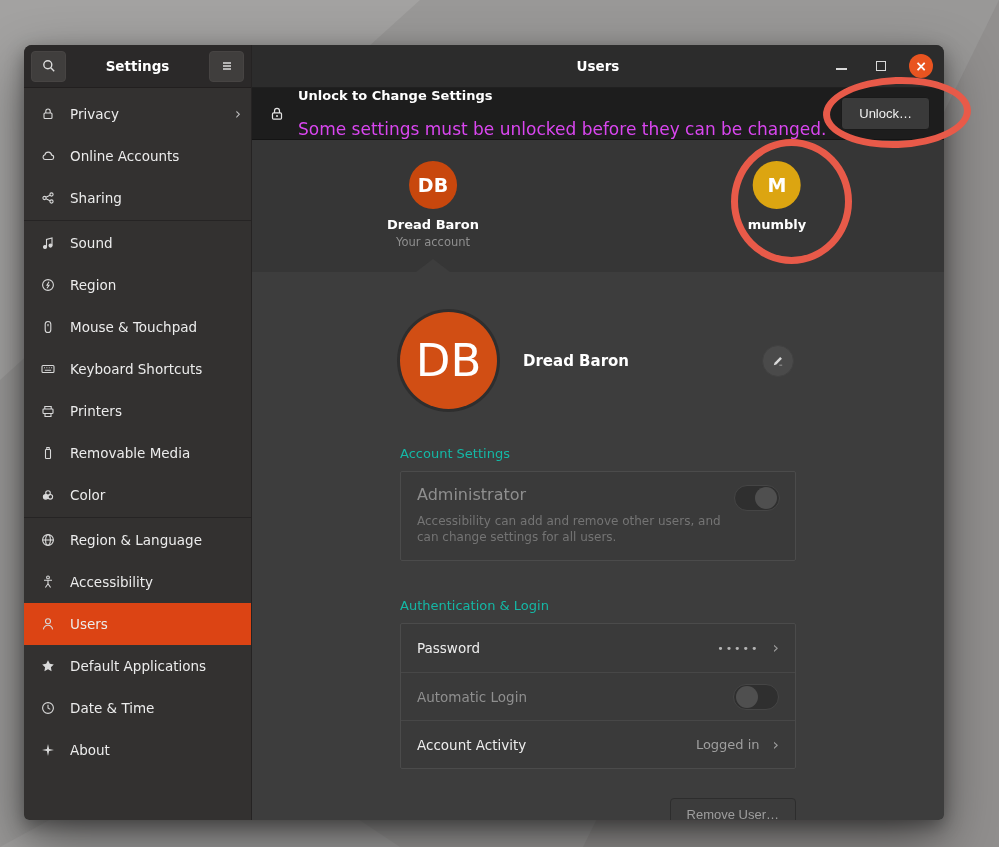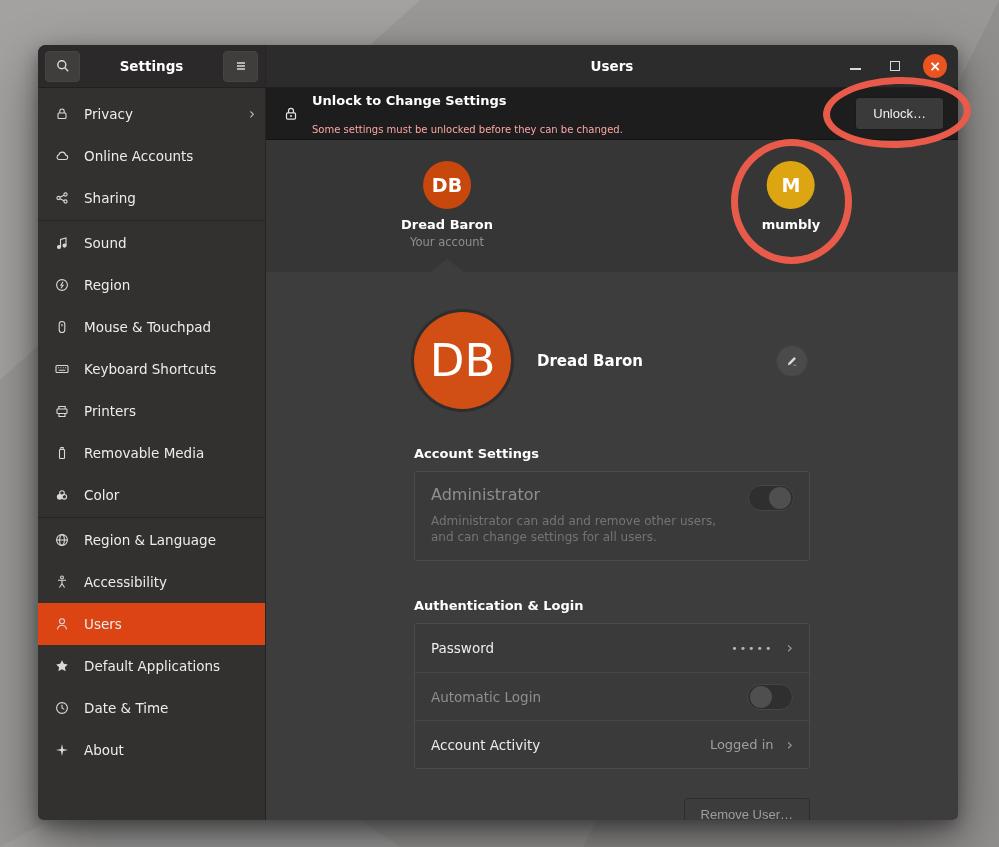--- a/index.html
+++ b/index.html
@@ -10,21 +10,21 @@
     font-family: "DejaVu Sans", "Liberation Sans", sans-serif;
     overflow: hidden;
   }
   
   .wp-shape { position:absolute; pointer-events:none; }
   .wp1 { left:0; top:0; width:420px; height:380px; background:#a3a2a1; clip-path:polygon(0 0,100% 0,0 100%); }
   .wp2 { right:0; top:0; width:520px; height:847px; background:#918f8e; clip-path:polygon(100% 0,100% 100%,20% 100%); }
   .wp3 { left:0; bottom:0; width:400px; height:120px; background:#a09f9e; clip-path:polygon(0 100%,100% 100%,55% 0); }
 
   .window {
-    position:absolute; left:38px; top:45px; width:920px; height:775px;
+    position:absolute; left:24px; top:45px; width:920px; height:775px;
     display:flex; border-radius:8px 8px 5px 5px; overflow:hidden;
     box-shadow: 0 22px 55px rgba(0,0,0,.45), 0 6px 18px rgba(0,0,0,.35);
   }
 
   
   .sidebar { width:228px; background:#333130; display:flex; flex-direction:column; flex:none; border-right:1px solid #252323; }
   .sidebar-header { height:43px; flex:none; background:#2b2929; border-bottom:1px solid #221f1f; display:flex; align-items:center; padding:0 7px; }
   .hdr-btn { width:35px; height:31px; background:#403e3d; border:1px solid #474443; border-radius:4px; display:flex; align-items:center; justify-content:center; cursor:pointer; }
   .sidebar-title { flex:1; text-align:center; color:#ffffff; font-size:13.5px; font-weight:bold; }
   .sidebar-list { flex:1; padding-top:5px; }
@@ -40,21 +40,21 @@
   .titlebar-title { color:#ffffff; font-size:13.5px; font-weight:bold; }
   .win-controls { position:absolute; right:11px; top:0; height:100%; display:flex; align-items:center; gap:16px; }
   .wc { width:24px; height:24px; display:flex; align-items:center; justify-content:center; cursor:pointer; }
   .wc-min span { display:block; width:11px; height:2px; background:#d9d9d9; margin-top:6px; }
   .wc-max span { display:block; width:10px; height:10px; border:1.5px solid #d9d9d9; }
   .wc-close { border-radius:50%; background:#e95420; color:#ffffff; font-size:14px; font-weight:bold; line-height:1; }
 
   .banner { height:52px; flex:none; background:#1d1d1d; border-bottom:1px solid #141414; display:flex; align-items:center; padding:0 14px 0 16px; gap:12px; }
   .banner-lock { color:#e3e3e3; flex:none; display:flex; }
   .banner-title { color:#ffffff; font-size:13px; font-weight:bold; }
-  .banner-sub { color:#fca5a5; font-size:10px; margin-top:16px; }
+  .banner-sub { color:#d946ef; font-size:17px; margin-top:16px; }
   .unlock-btn { margin-left:auto; background:#3a3a3a; border:1px solid #1a1a1a; border-radius:4px; color:#f1f1f1; font-size:13px; padding:8px 17px; cursor:pointer; }
 
   .carousel { height:132px; flex:none; background:#363636; position:relative; }
   .user-chip { position:absolute; top:21px; transform:translateX(-50%); text-align:center; cursor:pointer; }
   .chip-db { left:181px; }
   .chip-mumbly { left:525px; }
   .chip-avatar { width:48px; height:48px; border-radius:50%; margin:0 auto; display:flex; align-items:center; justify-content:center; color:#fff; font-size:19px; font-weight:bold; }
   .chip-name { margin-top:8px; color:#ffffff; font-size:13px; font-weight:bold; }
   .chip-sub { margin-top:3px; color:#8f8f8f; font-size:11.5px; }
   .carousel-arrow { position:absolute; bottom:0; left:181px; transform:translateX(-50%); width:0; height:0;
@@ -62,21 +62,21 @@
 
   .content { flex:1; padding-top:40px; }
   .col { width:396px; margin:0 auto; }
   .profile-row { display:flex; align-items:center; }
   .big-avatar { width:97px; height:97px; border-radius:50%; display:flex; align-items:center; justify-content:center;
     color:#ffffff; font-size:45px; font-weight:normal; box-shadow:0 0 0 3px #2e2e2e; flex:none; }
   .profile-name { margin-left:26px; color:#ffffff; font-size:15px; font-weight:bold; }
   .edit-btn { margin-left:auto; margin-right:2px; width:32px; height:32px; border-radius:50%; background:#4a4a4a; border:1px solid #414141;
     display:flex; align-items:center; justify-content:center; cursor:pointer; }
 
-  .section-heading { margin-top:37px; margin-bottom:10px; color:#ffffff; font-size:13px; font-weight:bold; }
+  .section-heading { margin-top:37px; margin-bottom:10px; color:#14b8a6; font-size:13px; font-weight:normal; }
   .card { background:#3a3a3a; border:1px solid #4b4b4b; border-radius:2px; }
 
   .admin-card { position:relative; padding:13px 16px 15px; }
   .admin-label { color:#8f8f8f; font-size:16px; }
   .admin-desc { margin-top:9px; color:#747474; font-size:12px; line-height:1.35; width:308px; }
   .toggle { width:46px; height:26px; border-radius:13px; background:#2f2f2f; border:1px solid #454545; position:relative; flex:none; cursor:pointer; }
   .toggle .knob { position:absolute; top:1px; width:22px; height:22px; border-radius:50%; background:#4f4f4f; }
   .toggle.on .knob { right:2px; }
   .toggle.off .knob { left:2px; }
   .admin-toggle { position:absolute; right:15px; top:13px; }
@@ -339,21 +339,21 @@
                   <path d="M3.2 12.8l.9-2.9 6.4-6.4 2 2-6.4 6.4z" fill="#d9d9d9"></path>
                   <path d="M9.5 12.8h3.3" stroke="#8a8a8a" stroke-width="1.4"></path>
                 </svg>
             </span>
           </div>
         </div>
 
         <div class="section-heading">Account Settings</div>
         <div class="card admin-card">
           <div class="admin-label">Administrator</div>
-          <div class="admin-desc">Administrator can add and remove other users, and can change settings for all users.</div>
+          <div class="admin-desc">Accessibility can add and remove other users, and can change settings for all users.</div>
           <div class="toggle on admin-toggle">
               <div class="knob"></div>
             </div>
         </div>
 
         <div class="section-heading">Authentication &amp; Login</div>
         <div class="card">
           <div class="auth-row">
             <span class="row-label">Password</span>
             <span class="row-right">

